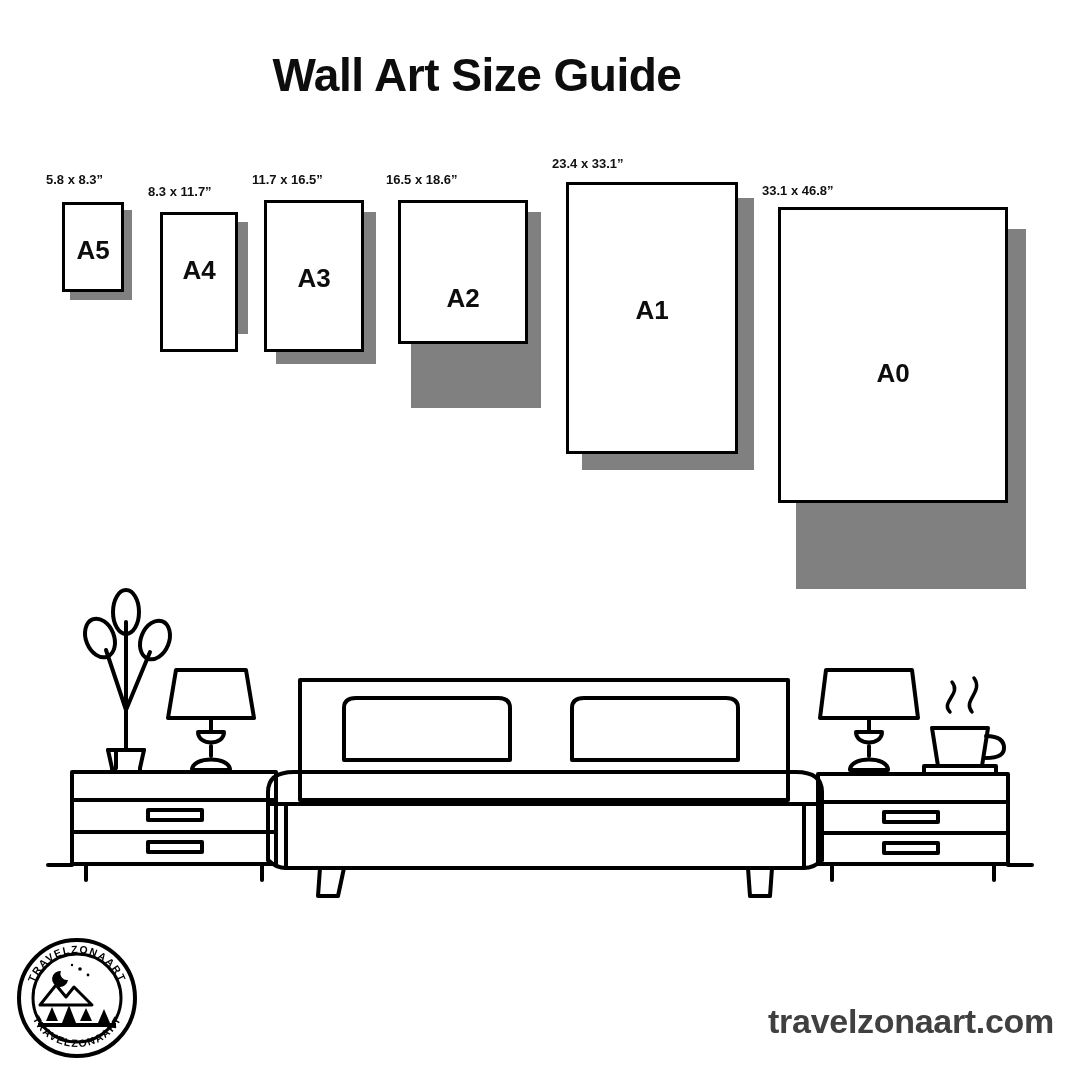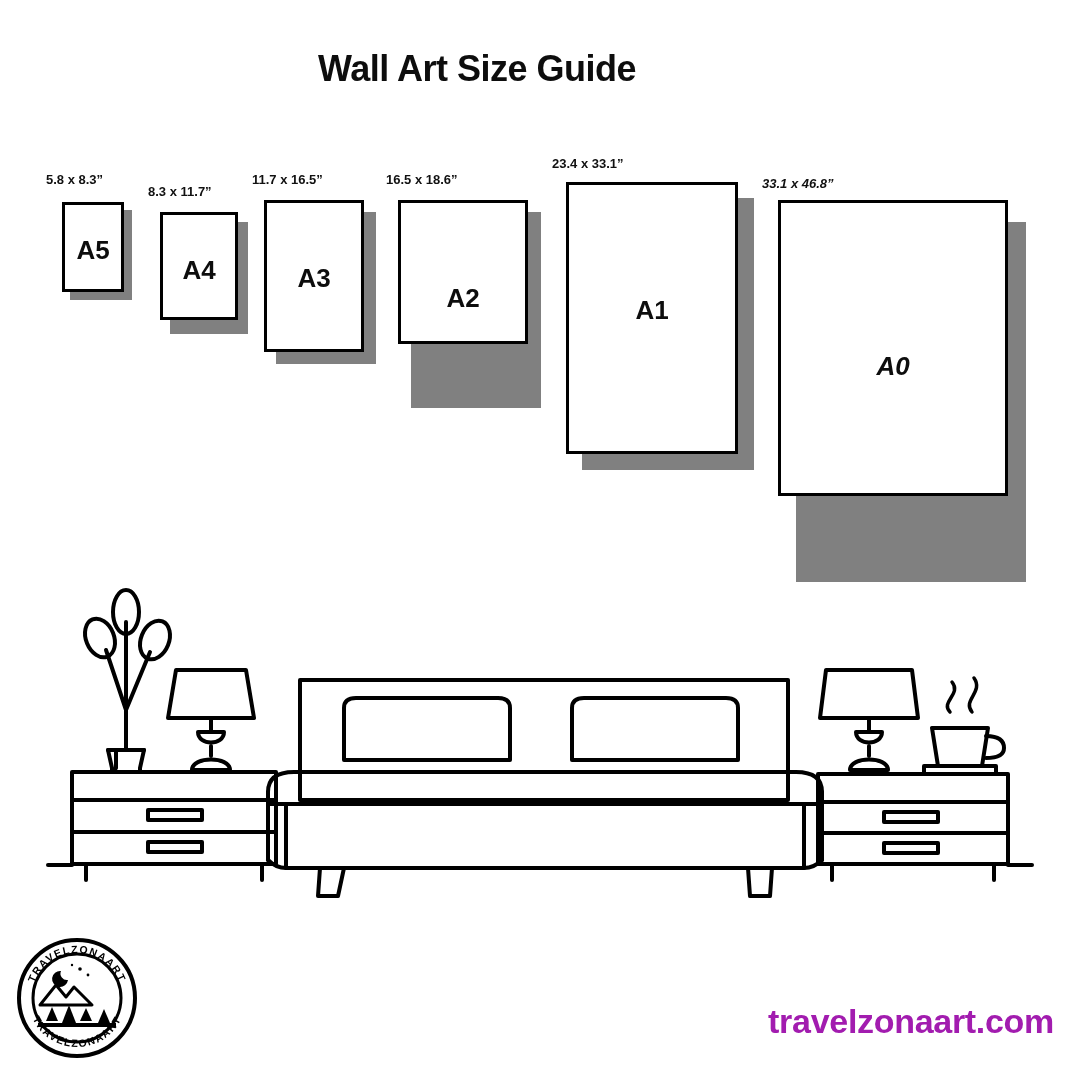--- a/index.html
+++ b/index.html
@@ -20,21 +20,21 @@
     width: 1080px;
     height: 1080px;
     background: #ffffff;
   }
   .title {
     position: absolute;
     top: 48px;
     left: 0;
     width: 954px;
     text-align: center;
-    font-size: 36px;
+    font-size: 46px;
     font-weight: bold;
     letter-spacing: -0.5px;
     color: #0d0d0d;
   }
 
   
   .frame-wrap {
     position: absolute;
   }
   .frame-label {
@@ -84,21 +84,21 @@
     top: 935px;
     width: 126px;
     height: 126px;
   }
   .site {
     position: absolute;
     right: 26px;
     top: 1002px;
     font-size: 34px;
     font-weight: bold;
-    color: #a21caf;
+    color: #404040;
     letter-spacing: -0.3px;
   }
 </style>
 </head>
 <body>
 
 <div id="page">
 
   <div class="title">Wall Art Size Guide</div>
 
@@ -106,21 +106,21 @@
     <div class="frame-label">5.8 x 8.3”</div>
     <div class="frame-shadow" style="left:24px; top:38px; width:62px; height:90px;"></div>
     <div class="frame-box" style="left:16px; top:30px; width:62px; height:90px;">
       <div class="frame-name" style="top:30px;">A5</div>
     </div>
   </div>
 
   <div class="frame-wrap" style="left:148px; top:184px; width:130px; height:160px;">
     <div class="frame-label">8.3 x 11.7”</div>
     <div class="frame-shadow" style="left:22px; top:38px; width:78px; height:112px;"></div>
-    <div class="frame-box" style="left:12px; top:28px; width:78px; height:108px;">
+    <div class="frame-box" style="left:12px; top:28px; width:78px; height:140px;">
       <div class="frame-name" style="top:40px;">A4</div>
     </div>
   </div>
 
   <div class="frame-wrap" style="left:252px; top:172px; width:150px; height:210px;">
     <div class="frame-label">11.7 x 16.5”</div>
     <div class="frame-shadow" style="left:24px; top:40px; width:100px; height:152px;"></div>
     <div class="frame-box" style="left:12px; top:28px; width:100px; height:152px;">
       <div class="frame-name" style="top:60px;">A3</div>
     </div>
@@ -135,21 +135,21 @@
   </div>
 
   <div class="frame-wrap" style="left:552px; top:156px; width:215px; height:330px;">
     <div class="frame-label">23.4 x 33.1”</div>
     <div class="frame-shadow" style="left:30px; top:42px; width:172px; height:272px;"></div>
     <div class="frame-box" style="left:14px; top:26px; width:172px; height:272px;">
       <div class="frame-name" style="top:110px;">A1</div>
     </div>
   </div>
 
-  <div class="frame-wrap" style="left:762px; top:176px; width:275px; height:415px;font-style:italic;">
+  <div class="frame-wrap" style="left:762px; top:183px; width:275px; height:415px;">
     <div class="frame-label">33.1 x 46.8”</div>
     <div class="frame-shadow" style="left:34px; top:46px; width:230px; height:360px;"></div>
     <div class="frame-box" style="left:16px; top:24px; width:230px; height:296px;">
       <div class="frame-name" style="top:148px;">A0</div>
     </div>
   </div>
 
   <div class="scene">
     <svg width="1080" height="360" viewBox="0 0 1080 360" xmlns="http://www.w3.org/2000/svg">
       <g fill="none" stroke="#000000" stroke-width="4" stroke-linecap="round" stroke-linejoin="round">

